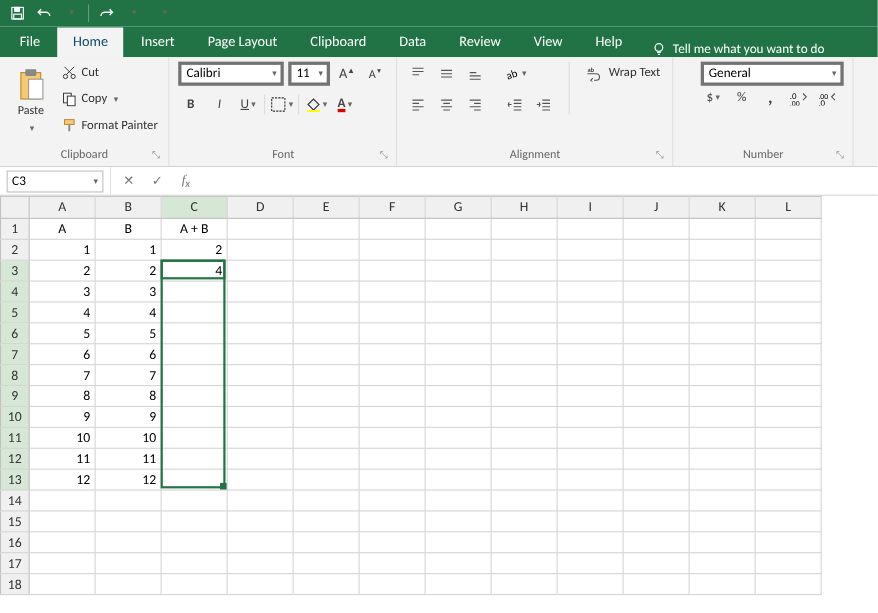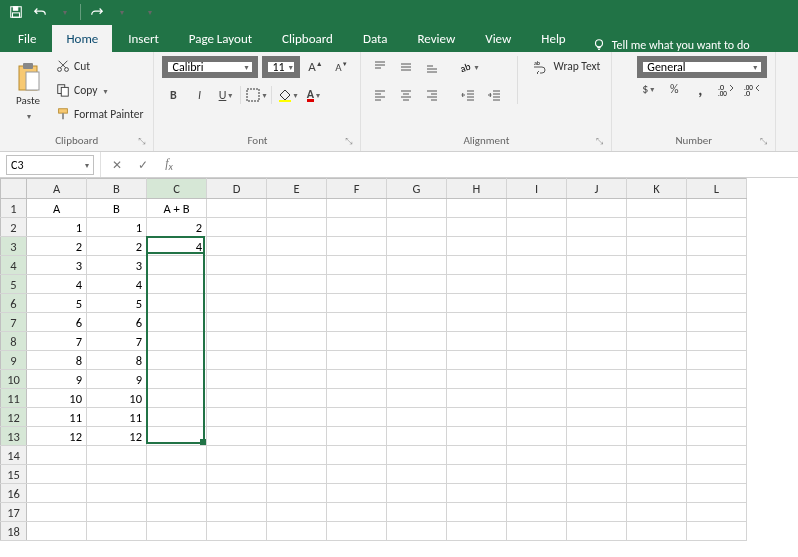--- a/index.html
+++ b/index.html
@@ -19,21 +19,21 @@
 
 .ribbon { background: #f3f3f3; border-bottom: 1px solid #d0d0d0; height: 100px; display: flex; }
 .group { border-right: 1px solid #e0e0e0; padding: 4px 8px 2px 8px; display: flex; flex-direction: column; justify-content: space-between; }
 .group-body { display: flex; gap: 6px; align-items: flex-start; }
 .group-label { text-align: center; font-size: 11px; color: #666; padding: 2px 0; position: relative; }
 .group-label .launcher { position: absolute; right: 0; bottom: 2px; font-size: 9px; color: #888; cursor: pointer; }
 .big-btn { display: flex; flex-direction: column; align-items: center; justify-content: flex-end; width: 40px; height: 66px; cursor: pointer; color: #333; font-size: 11px; gap: 2px; }
 .stack { display: flex; flex-direction: column; gap: 4px; }
 .row { display: flex; align-items: center; gap: 4px; }
 .small-btn { display: flex; align-items: center; gap: 4px; font-size: 11.5px; color: #333; cursor: pointer; padding: 1px 2px; height: 20px; }
-.select { border: 6px solid #737373; background: #fff; height: 22px; display: flex; align-items: center; padding: 0 4px; font-size: 12px; cursor: pointer; justify-content: space-between; }
+.select { border: 3px solid #737373; background: #fff; height: 22px; display: flex; align-items: center; padding: 0 4px; font-size: 12px; cursor: pointer; justify-content: space-between; }
 .select .arrow { font-size: 8px; color: #666; margin-left: 4px; }
 .btn-box { border: 1px solid transparent; width: 22px; height: 22px; display: flex; align-items: center; justify-content: center; cursor: pointer; color: #444; }
 
 
 .name-formula { display: flex; align-items: center; border-bottom: 1px solid #d0d0d0; height: 26px; background: #fff; }
 .name-box { width: 88px; border: 1px solid #c0c0c0; height: 20px; margin: 0 6px; display: flex; align-items: center; padding: 0 4px; font-size: 12px; justify-content: space-between; cursor: text; background: #fff; }
 .fx-area { display: flex; align-items: center; flex: 1; border-left: 1px solid #e0e0e0; height: 100%; padding-left: 6px; gap: 6px; }
 .fx-btn { width: 20px; height: 20px; display: flex; align-items: center; justify-content: center; color: #777; cursor: pointer; }
 .formula-input { flex: 1; border: none; outline: none; font-size: 12.5px; color: #222; padding-left: 6px; }
 

